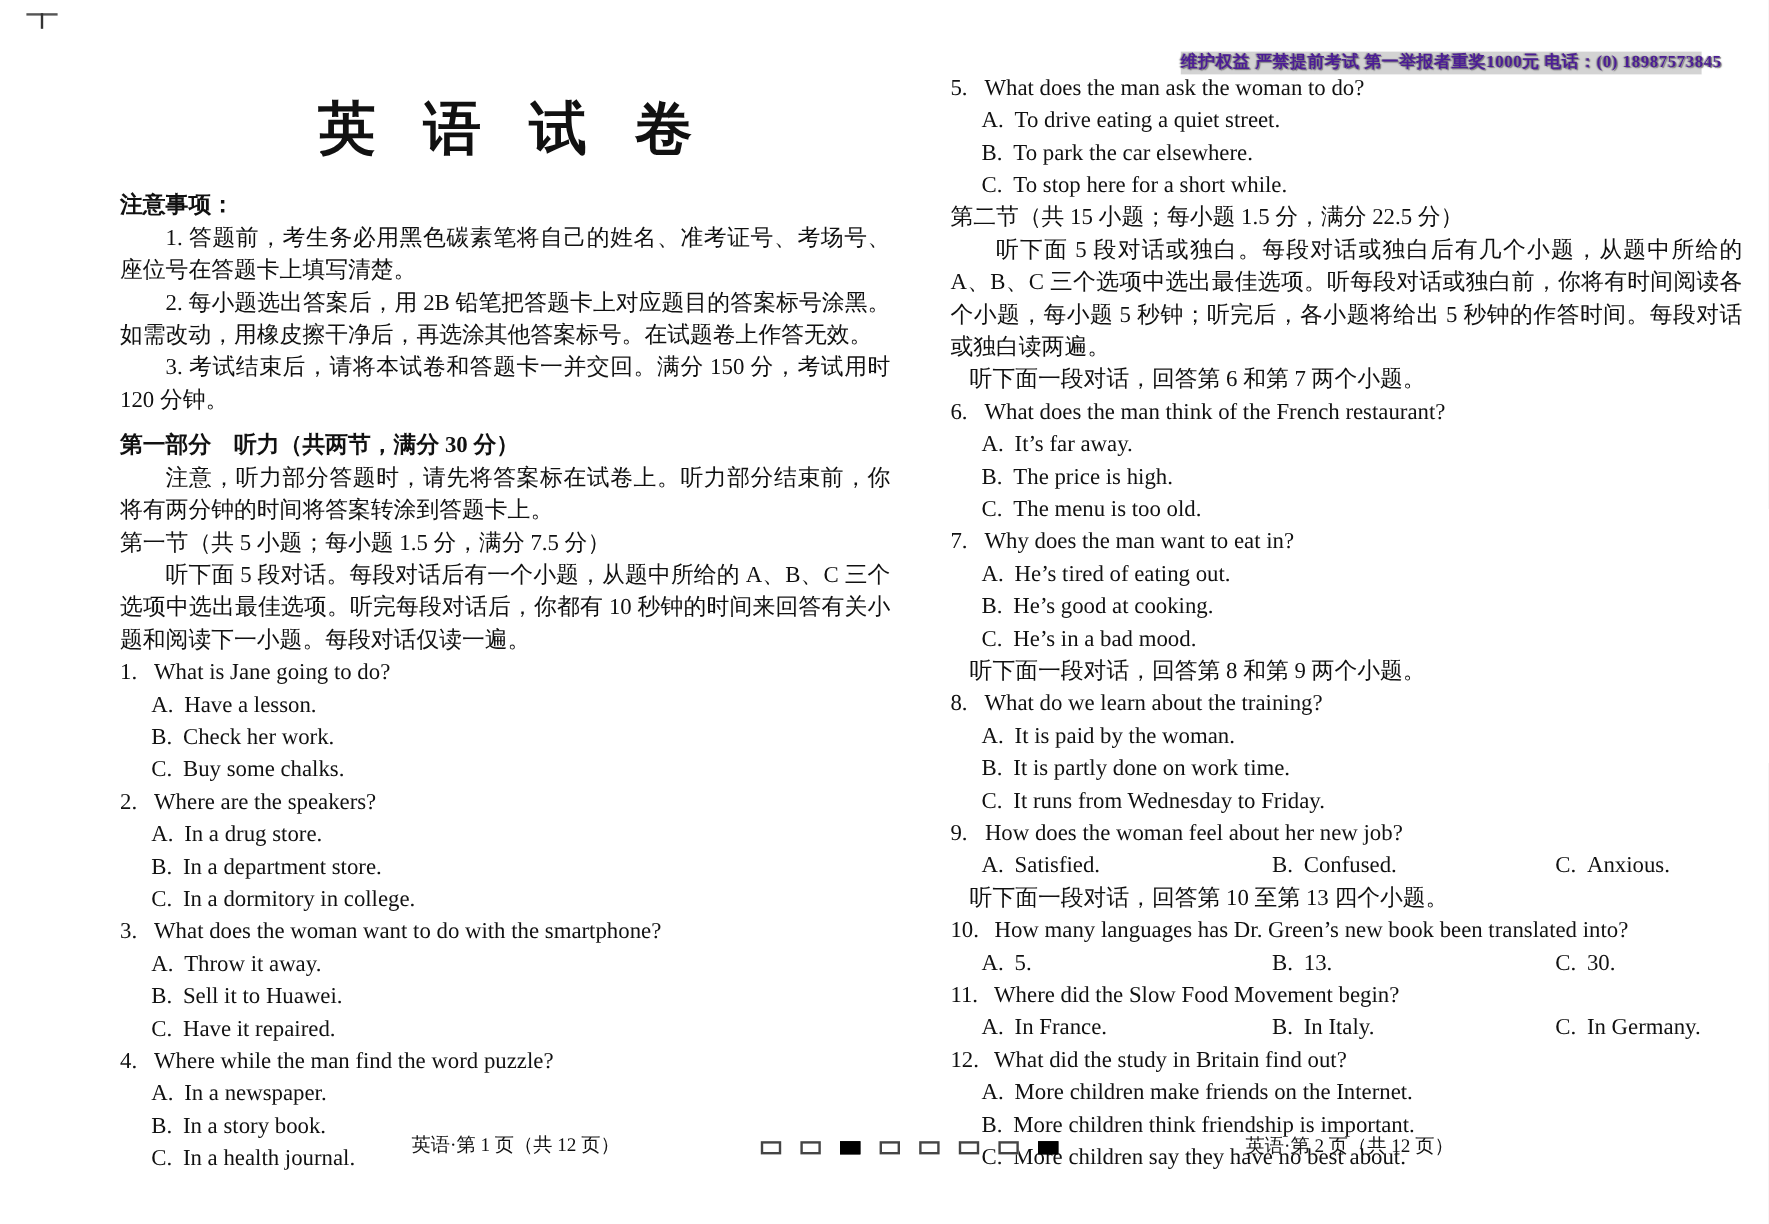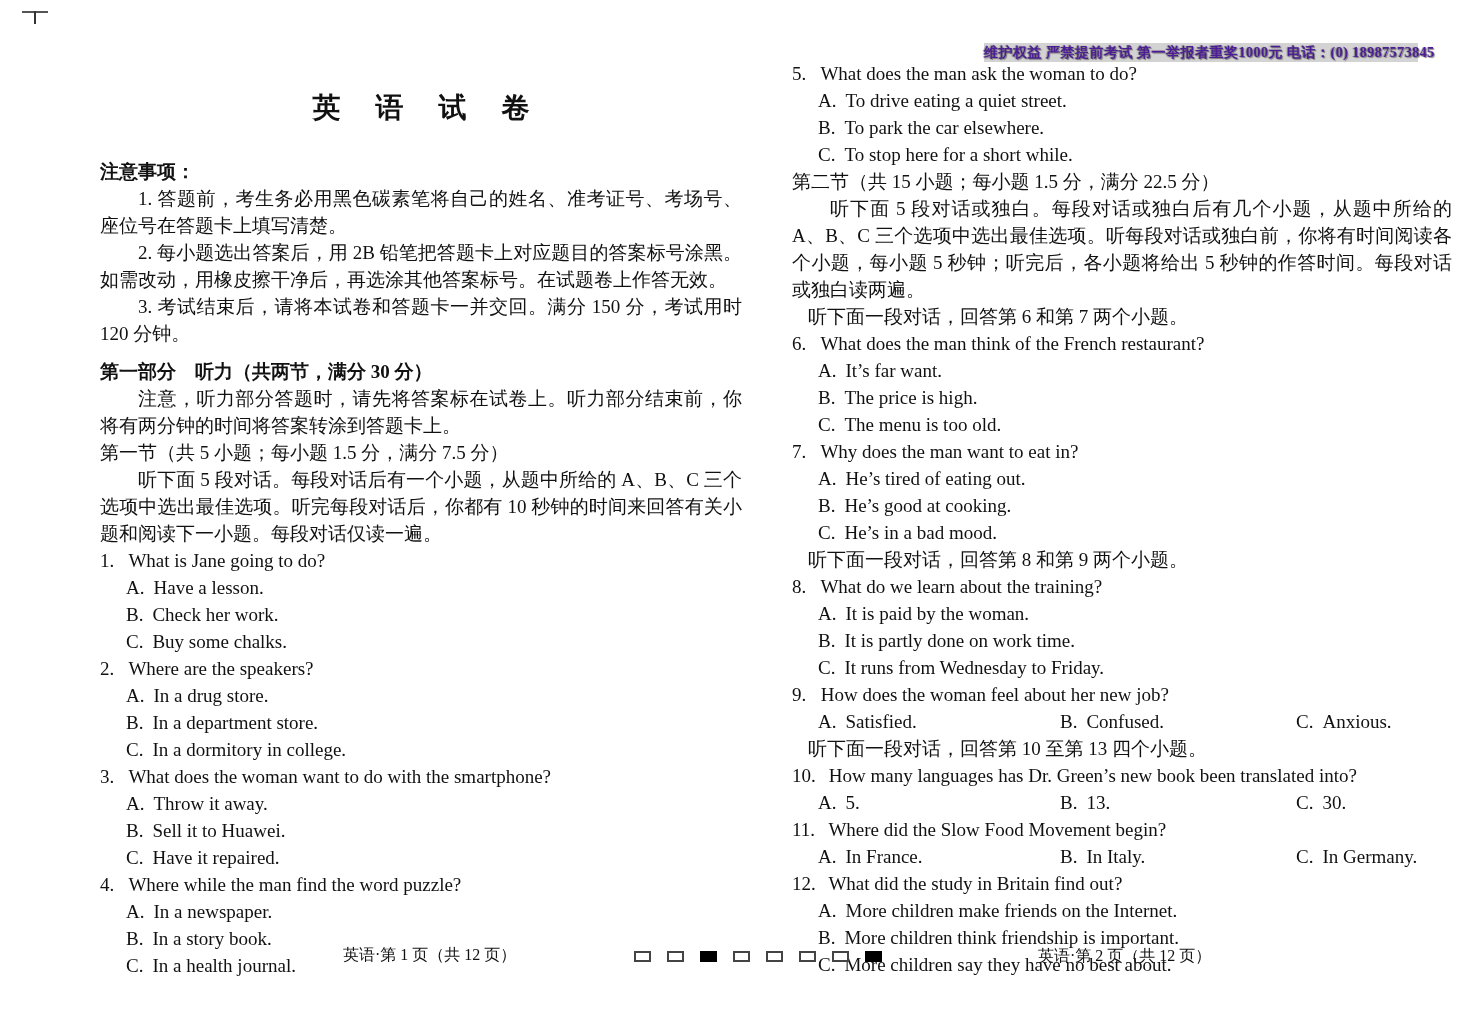--- a/index.html
+++ b/index.html
@@ -20,21 +20,21 @@
     color:#4c1d95;text-align:center;white-space:nowrap;
     text-shadow:1px 1px 1px #777,-1px 0 1px #888;
     filter:blur(0.3px);
   }
 
   .col{position:absolute;font-size:19px;line-height:27px;}
   .col-left{left:100px;top:88px;width:642px;}
   .col-right{left:792px;top:60px;width:660px;}
 
   .title{
-    margin:0 0 30px 0;text-align:center;font-size:28px;line-height:40px;
+    margin:0 0 30px 0;text-align:center;font-size:48px;line-height:40px;
     font-weight:bold;letter-spacing:14px;text-indent:14px;white-space:nowrap;
   }
 
   .blk{margin:0;}
   .blk.gap{margin-top:11px;}
   .notice{font-weight:bold;}
   .heading{font-weight:bold;}
   .para{text-indent:2em;text-align:justify;}
   .cue{text-align:left;padding-left:16px;}
 
@@ -118,21 +118,21 @@
             <div class="option"><span class="opt-label">B.</span><span class="opt-text">To park the car elsewhere.</span></div>
             <div class="option"><span class="opt-label">C.</span><span class="opt-text">To stop here for a short while.</span></div>
           </div>
         </div>
         <div class="blk subheading">第二节（共 15 小题；每小题 1.5 分，满分 22.5 分）</div>
         <div class="blk para">听下面 5 段对话或独白。每段对话或独白后有几个小题，从题中所给的 A、B、C 三个选项中选出最佳选项。听每段对话或独白前，你将有时间阅读各个小题，每小题 5 秒钟；听完后，各小题将给出 5 秒钟的作答时间。每段对话或独白读两遍。</div>
         <div class="blk cue">听下面一段对话，回答第 6 和第 7 两个小题。</div>
         <div class="blk question">
           <div class="q-line"><span class="q-num">6.</span><span class="q-text"> What does the man think of the French restaurant?</span></div>
           <div class="options stacked">
-            <div class="option"><span class="opt-label">A.</span><span class="opt-text">It’s far want.</span></div>
+            <div class="option"><span class="opt-label">A.</span><span class="opt-text">It’s far away.</span></div>
             <div class="option"><span class="opt-label">B.</span><span class="opt-text">The price is high.</span></div>
             <div class="option"><span class="opt-label">C.</span><span class="opt-text">The menu is too old.</span></div>
           </div>
         </div>
         <div class="blk question">
           <div class="q-line"><span class="q-num">7.</span><span class="q-text"> Why does the man want to eat in?</span></div>
           <div class="options stacked">
             <div class="option"><span class="opt-label">A.</span><span class="opt-text">He’s tired of eating out.</span></div>
             <div class="option"><span class="opt-label">B.</span><span class="opt-text">He’s good at cooking.</span></div>
             <div class="option"><span class="opt-label">C.</span><span class="opt-text">He’s in a bad mood.</span></div>

